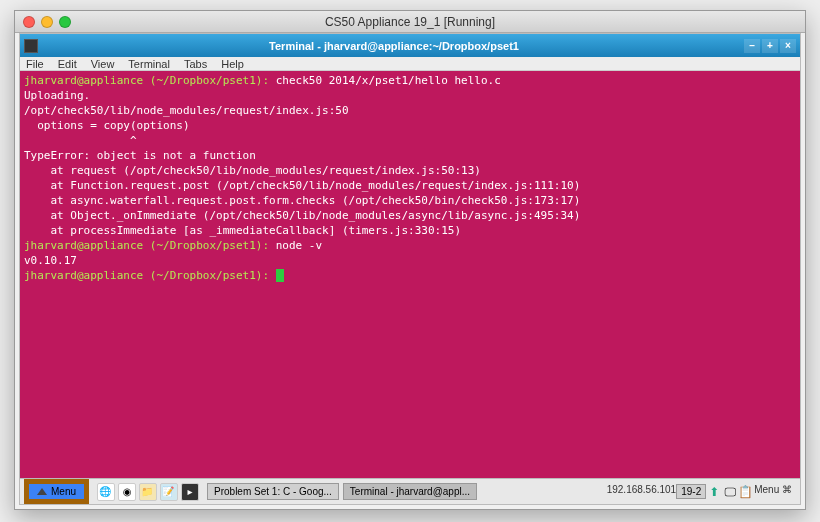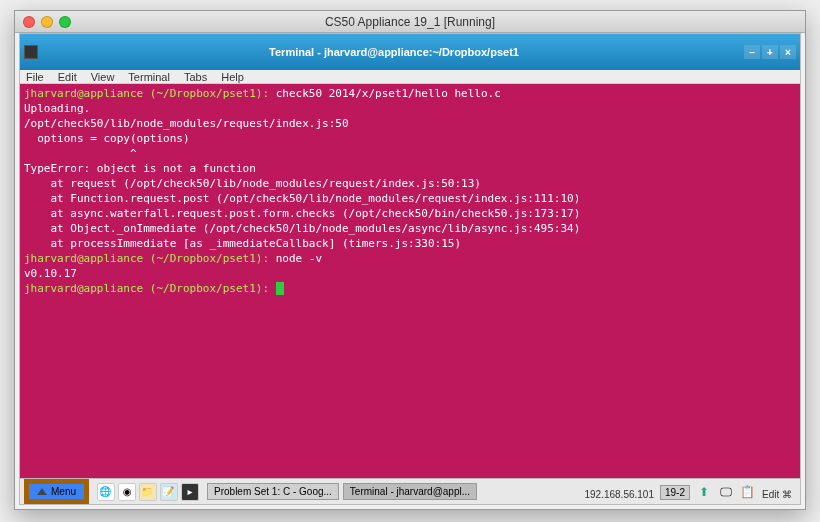--- a/index.html
+++ b/index.html
@@ -4,40 +4,40 @@
 <style>
 *{box-sizing:border-box;margin:0;padding:0}
 body{background:#eee;width:820px;height:522px;overflow:hidden;font-family:"Lucida Grande",sans-serif;font-size:11px}
 .mac-window{position:absolute;top:10px;left:14px;width:792px;height:500px;background:#f0f0f0;border:1px solid #999;border-radius:0;box-shadow:0 8px 24px rgba(0,0,0,0.3);overflow:hidden}
 .mac-titlebar{height:22px;background:linear-gradient(#e8e8e8,#d0d0d0);border-bottom:1px solid #aaa;display:flex;align-items:center;padding:0 8px;position:relative}
 .traffic{display:flex;gap:6px}
 .dot{width:12px;height:12px;border-radius:50%;border:1px solid rgba(0,0,0,0.2)}
 .dot.r{background:#ff5f57}.dot.y{background:#febc2e}.dot.g{background:#28c840}
 .mac-title{position:absolute;left:0;right:0;text-align:center;font-size:12px;color:#333;pointer-events:none}
 .inner{position:absolute;top:22px;left:4px;right:4px;bottom:4px;background:#dedede;border:1px solid #bbb;display:flex;flex-direction:column}
-.xfce-title{height:36px;background:linear-gradient(#3ba8e0,#1a7fb8);color:#fff;display:flex;align-items:center;padding:0 4px;font-size:11px;font-weight:bold}
+.xfce-title{height:23px;background:linear-gradient(#3ba8e0,#1a7fb8);color:#fff;display:flex;align-items:center;padding:0 4px;font-size:11px;font-weight:bold}
 .xfce-title .ticon{width:14px;height:14px;background:#333;border:1px solid #555;margin-right:6px}
 .xfce-title .ttext{flex:1;text-align:center}
 .xfce-btns{display:flex;gap:2px}
 .xfce-btns span{width:16px;height:14px;background:rgba(255,255,255,0.15);display:flex;align-items:center;justify-content:center;font-size:10px;cursor:pointer}
 .menubar{height:14px;background:#ededed;border-bottom:1px solid #ccc;display:flex;align-items:center;padding:0 6px;gap:14px;font-size:11px;color:#333}
 .menubar span{cursor:pointer}
 .term{flex:1;background:#be185d;font-family:"DejaVu Sans Mono","Courier New",monospace;font-size:11px;line-height:15px;padding:2px 4px;overflow:hidden}
 .term .line{white-space:pre;color:#fff}
 .term .prompt{color:#b5e853}
 .term .cmd{color:#fff}
 .cursor{display:inline-block;width:8px;height:13px;background:#2ecc40;vertical-align:text-bottom}
 .taskbar{height:26px;background:#e8e8e8;border-top:1px solid #bbb;display:flex;align-items:center;padding:0 4px;gap:4px;font-size:10px}
 .taskbar .menubtn{background:#3b82f6;border:5px solid #a16207;padding:2px 8px;cursor:pointer;display:flex;align-items:center;gap:4px}
 .taskbar .qlaunch{display:flex;gap:3px;padding:0 4px}
 .taskbar .qlaunch .ic{width:18px;height:18px;border:1px solid #ccc;border-radius:2px;cursor:pointer;display:flex;align-items:center;justify-content:center}
 .taskbar .task{background:#d0d0d0;border:1px solid #999;padding:2px 6px;max-width:150px;overflow:hidden;white-space:nowrap;text-overflow:ellipsis;cursor:pointer;font-size:10px}
 .taskbar .task.active{background:#bcbcbc}
 .taskbar .spacer{flex:1}
-.taskbar .tray{display:flex;align-items:flex-end;gap:6px;padding-right:4px}
+.taskbar .tray{display:flex;align-items:flex-start;gap:0;padding-right:4px}
 .taskbar .tray .ip{font-size:10px;color:#333}
 .taskbar .tray .ws{background:#d0d0d0;border:1px solid #999;padding:1px 4px;font-size:10px}
 .taskbar .tray .tic{width:16px;height:16px;display:flex;align-items:center;justify-content:center;cursor:pointer;font-size:12px}
 .menuarrow{width:0;height:0;border-left:5px solid transparent;border-right:5px solid transparent;border-bottom:7px solid #444}
 </style>
 </head>
 <body>
 
 <div class="mac-window">
   <div class="mac-titlebar">
@@ -100,17 +100,17 @@
       </div>
       <div class="task">Problem Set 1: C - Goog...</div>
       <div class="task active">Terminal - jharvard@appl...</div>
       <div class="spacer"></div>
       <div class="tray">
         <span class="ip">192.168.56.101</span>
         <span class="ws">19-2</span>
         <span class="tic" style="color:#2a8">⬆</span>
         <span class="tic">🖵</span>
         <span class="tic">📋</span>
-        <span class="ip">Edit ⌘</span>
+        <span class="ip">Menu ⌘</span>
       </div>
     </div>
   </div>
 </div>
 
 </body></html>

